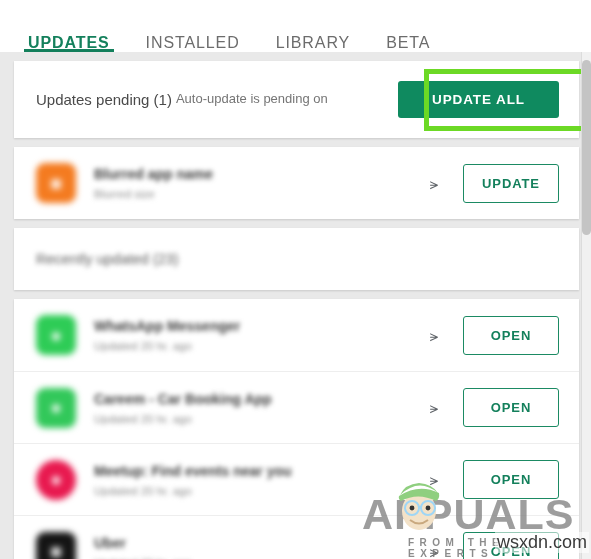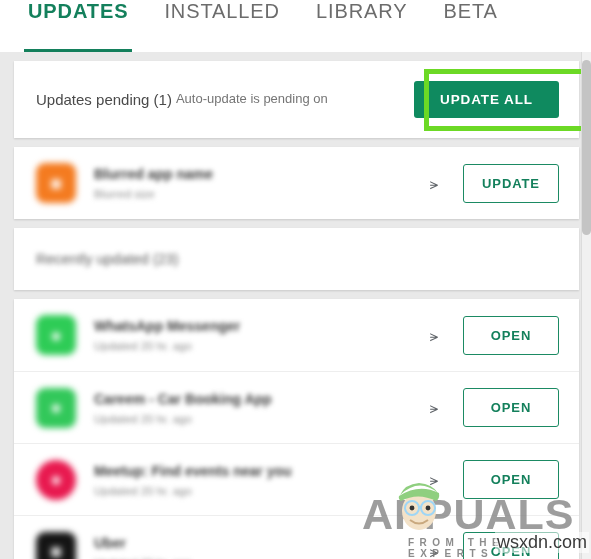--- a/index.html
+++ b/index.html
@@ -27,22 +27,22 @@
   .tabs {
     display: flex;
     align-items: flex-start;
     height: 52px;
     padding-left: 28px;
   }
   .tab {
     position: relative;
     height: 52px;
     display: flex;
-    align-items: flex-start;
-    font-size: 20px;
+    align-items: flex-end;
+    font-size: 16px;
     letter-spacing: 0.9px;
     color: #6c6c6c;
     font-weight: 500;
     margin-right: 36px;
     white-space: nowrap;
     cursor: pointer;
   }
   .tab.active { color: #14805c; font-weight: 600; }
   .tab.active::after {
     content: "";
@@ -97,21 +97,21 @@
   }
 
   .btn-filled {
     background: #0f8a5f;
     color: #ffffff;
     border: none;
     border-radius: 3px;
     font-size: 13.5px;
     letter-spacing: 0.9px;
     font-weight: 600;
-    padding: 11px 26px;
+    padding: 11px 34px;
     font-family: "Liberation Sans", sans-serif;
     cursor: pointer;
   }
 
   .btn-outline {
     background: #ffffff;
     color: #14805c;
     border: 1.5px solid #1b8a63;
     border-radius: 3px;
     font-size: 13px;

